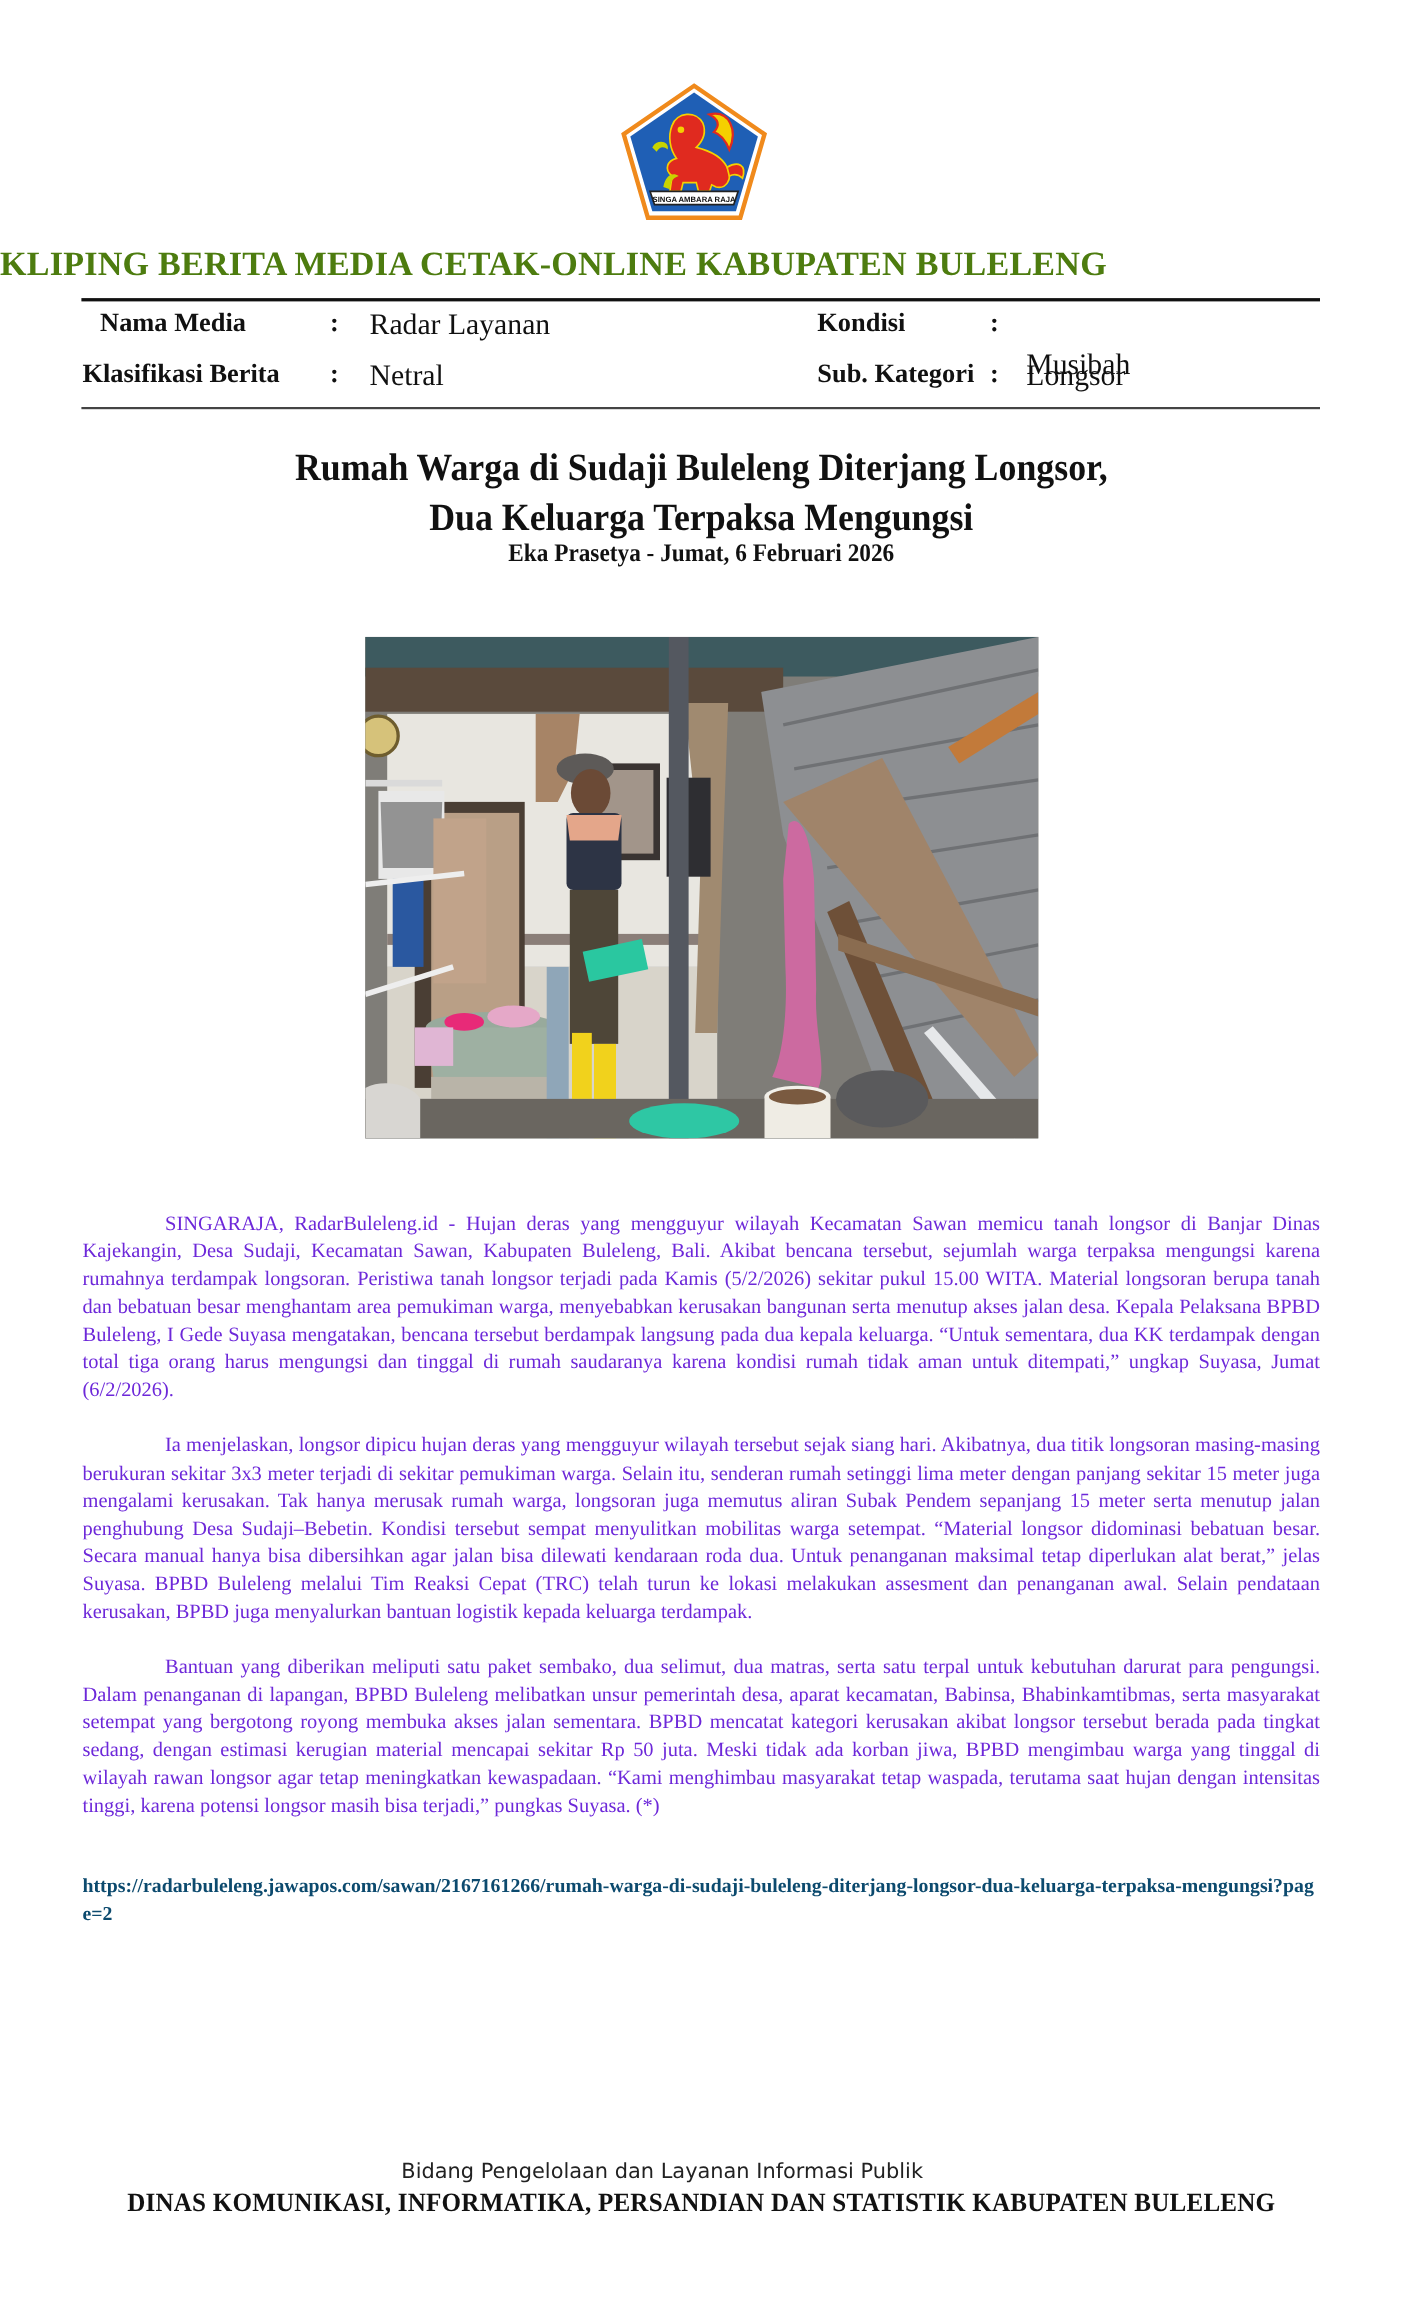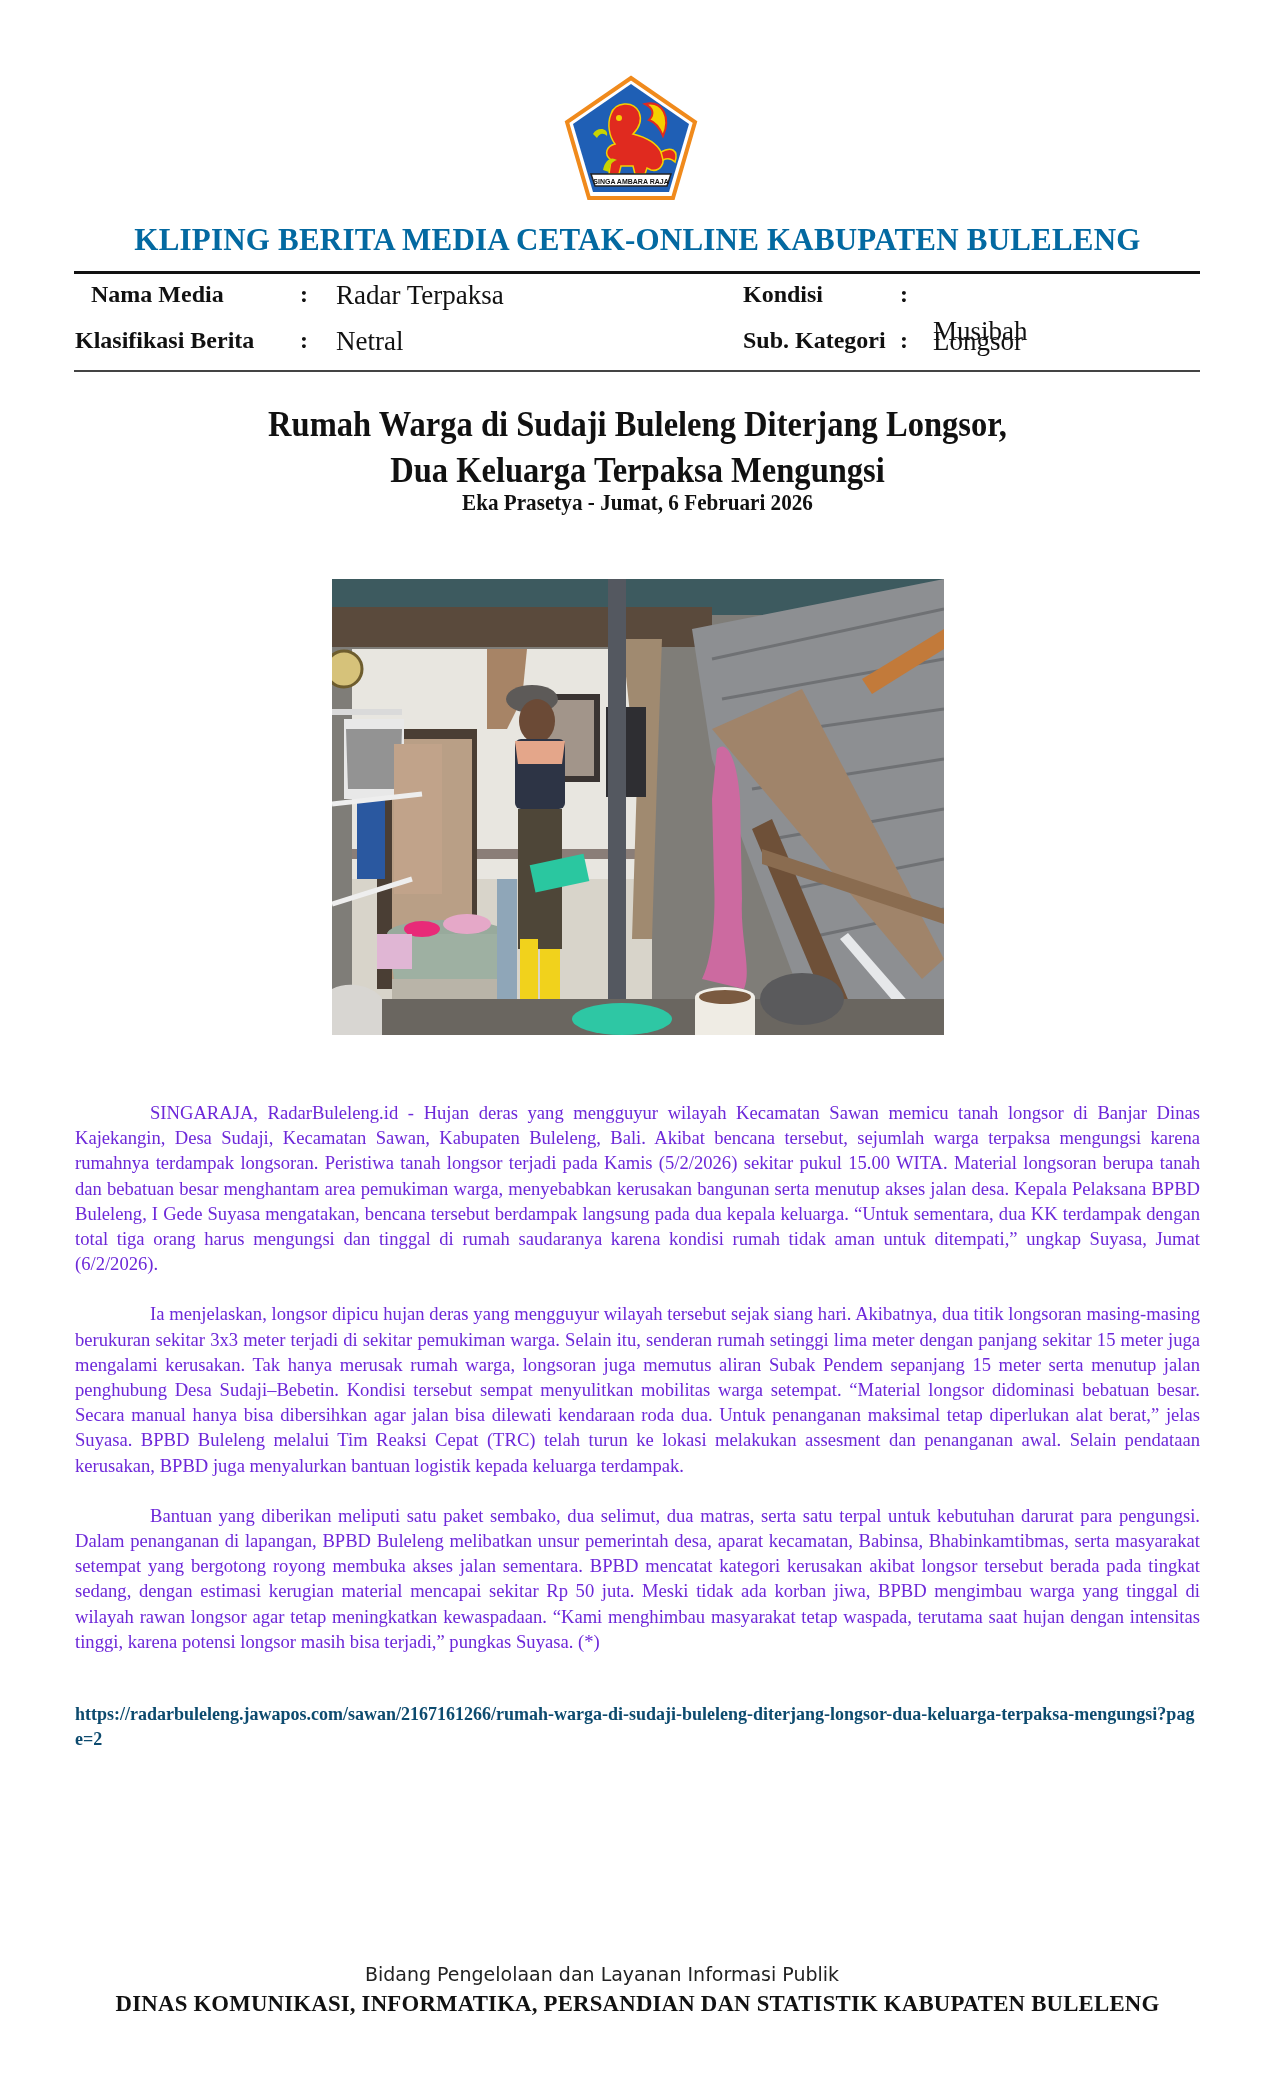--- a/index.html
+++ b/index.html
@@ -1,18 +1,18 @@
 <!DOCTYPE html>
 <html><head>
 <meta charset="utf-8">
 <style>
   html, body { margin: 0; padding: 0; background: #ffffff; }
   body { width: 1275px; height: 2100px; position: relative; overflow: hidden; color: #111; font-family: "Liberation Serif", "DejaVu Serif", serif; }
   .logo { position: absolute; left: 563px; top: 74px; width: 136px; height: 128px; }
-  .main-title { position: absolute; left: 0; top: 222px; width: 1275px; text-align: center; font-family: "Liberation Serif", serif; font-weight: bold; font-size: 31px; letter-spacing: 0.2px; color: #0369a1; }
+  .main-title { position: absolute; left: 0; top: 222px; width: 1275px; font-family: "Liberation Serif", serif; font-weight: bold; font-size: 31px; letter-spacing: 0.2px; color: #4d7c0f; }
   .rule { position: absolute; left: 74px; width: 1126px; background: #111; }
   .rule.top { top: 271px; height: 3px; }
   .rule.bottom { top: 370px; height: 2px; background: #444; }
   .meta { position: absolute; font-size: 26px; }
   .meta .lbl { position: absolute; font-weight: bold; white-space: nowrap; font-size: 24px; }
   .meta .colon { position: absolute; font-weight: bold; font-size: 24px; }
   .meta .val { position: absolute; white-space: nowrap; font-size: 27px; }
   .headline { position: absolute; left: 0; width: 1275px; text-align: center; font-family: "Liberation Serif", serif; font-weight: bold; font-size: 35px; line-height: 46px; top: 402px; transform: scaleX(0.93); }
   .byline { position: absolute; left: 0; top: 490px; width: 1275px; text-align: center; font-weight: bold; font-size: 23px; transform: scaleX(0.92); }
   .photo { position: absolute; left: 332px; top: 579px; width: 612px; height: 456px; overflow: hidden; background: #8a8a88; }
@@ -44,21 +44,21 @@
     <text x="68" y="109.5" text-anchor="middle" font-family="Liberation Sans, sans-serif" font-size="7" font-weight="bold" fill="#111">SINGA AMBARA RAJA</text>
   </svg>
 </div>
 
 <div class="main-title">KLIPING BERITA MEDIA CETAK-ONLINE KABUPATEN BULELENG</div>
 <div class="rule top"></div>
 
 <div class="meta" style="left:75px; top:281px;">
   <span class="lbl" style="left:0; top:0;margin-left:16px;">Nama Media</span>
   <span class="colon" style="left:225px; top:0;">:</span>
-  <span class="val" style="left:261px; top:-1px;">Radar Terpaksa</span>
+  <span class="val" style="left:261px; top:-1px;">Radar Layanan</span>
 </div>
 <div class="meta" style="left:75px; top:327px;">
   <span class="lbl" style="left:0; top:0;">Klasifikasi Berita</span>
   <span class="colon" style="left:225px; top:0;">:</span>
   <span class="val" style="left:261px; top:-1px;">Netral</span>
 </div>
 <div class="meta" style="left:743px; top:281px;">
   <span class="lbl" style="left:0; top:0;">Kondisi</span>
   <span class="colon" style="left:157px; top:0;">:</span>
   <span class="val" style="left:190px; top:-1px;margin-top:36px;">Musibah</span>

